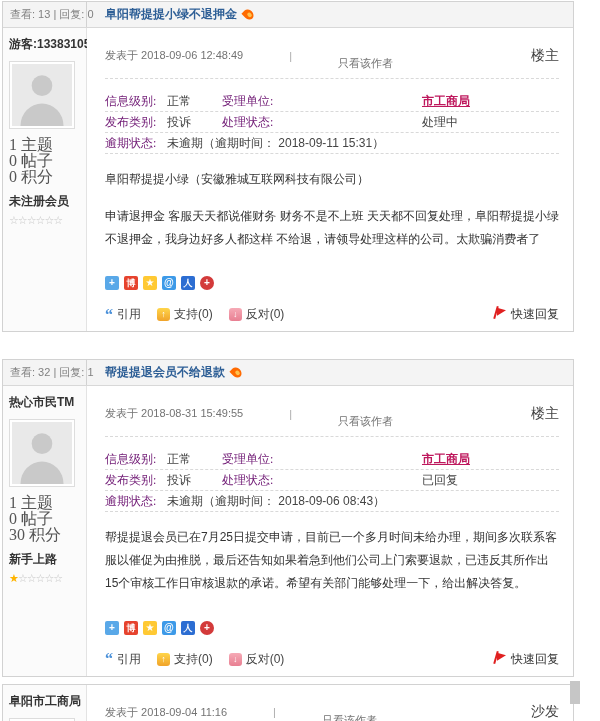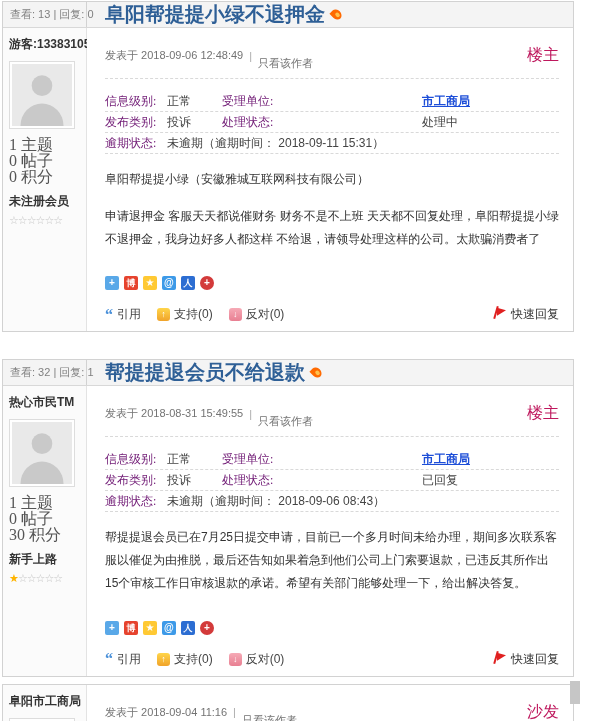--- a/index.html
+++ b/index.html
@@ -9,52 +9,52 @@
 
   .thread-block { width:572px; border:1px solid #d2d2d2; background:#fff; }
   .gap-large { height:27px; }
   .gap-small { height:7px; }
 
   
   .thread-header { display:flex; height:26px; background:#f4f4f4; border-bottom:1px solid #d8d8d8; align-items:center; }
   .views-cell { width:84px; height:100%; display:flex; align-items:center; padding-left:7px;
     font-size:11px; color:#808080; border-right:1px solid #d2d2d2; white-space:nowrap; }
   .title-cell { flex:1; display:flex; align-items:center; padding-left:18px; }
-  .thread-title { font-size:20px; font-weight:bold; color:#2e5f96; text-decoration:none; cursor:pointer; }
+  .thread-title { font-size:12px; font-weight:bold; color:#2e5f96; text-decoration:none; cursor:pointer; }
   .flame { display:inline-block; width:9px; height:11px; margin-left:7px;
     background:#ff6a00; border-radius:0 50% 50% 50%; transform:rotate(-45deg); position:relative; }
   .flame::after { content:""; position:absolute; left:3px; top:4px; width:4px; height:5px;
     background:#ffc24d; border-radius:50%; }
 
   
   .post-row { display:flex; align-items:stretch; }
   .sidebar { width:84px; background:#fbfbfb; border-right:1px solid #e3e3e3; padding:8px 4px 6px 6px; }
   .uname { font-size:12px; font-weight:bold; color:#333; margin-bottom:8px; white-space:nowrap; }
   .avatar-frame { width:66px; height:68px; background:#fff; border:1px solid #ddd; padding:2px; margin-bottom:8px; }
   .avatar-inner { width:100%; height:100%; background:#e9e9e9; overflow:hidden; }
   .stat-line { font-size:16px; color:#555; line-height:16px; white-space:nowrap;font-family:Liberation Serif, serif; }
   .group-name { font-size:12px; font-weight:bold; color:#333; margin-top:8px; white-space:nowrap; }
   .stars { margin-top:4px; font-size:11px; letter-spacing:-1px; white-space:nowrap; }
   .stars .gold { color:#ffb400; }
   .stars .gray { color:#c8c8c8; }
 
   .content { flex:1; display:flex; flex-direction:column; padding:8px 14px 8px 18px; background:#fff; }
   .meta-row { display:flex; align-items:center; font-size:11px; color:#737373;
-    padding:4px 0 7px 0; border-bottom:1px dashed #d9d9d9; }
+    padding:4px 0 7px 0; border-bottom:1px dashed #d9d9d9;gap:40px; }
   .meta-sep { margin:0 6px; color:#aaa; }
   .only-author { color:#737373; text-decoration:none; cursor:pointer;margin-top:16px; }
-  .floor-label { margin-left:auto; font-size:16px; color:#be185d; cursor:pointer; }
+  .floor-label { margin-left:auto; font-size:14px; color:#404040; cursor:pointer; }
 
   
   .info-table { margin-top:12px; }
   .info-row { display:grid; grid-template-columns:62px 55px 200px 1fr; align-items:center;
     height:21px; border-bottom:1px dashed #d9d9d9; font-size:12px; color:#444; }
   .info-row.span { grid-template-columns:62px 1fr; }
   .info-label { color:#701a75;font-family:Liberation Serif, serif; }
-  .unit-link { color:#1d4ed8; font-weight:bold; text-decoration:underline; cursor:pointer; }
+  .unit-link { color:#be185d; font-weight:bold; text-decoration:underline; cursor:pointer; }
 
   .post-body { margin-top:14px; font-size:12px; color:#333; line-height:1.9; }
   .post-body .para { margin-bottom:0; }
   .post-body .para + .para { margin-top:14px; }
 
   
   .share-row { margin-top:26px; display:flex; gap:5px; }
   .share-ico { width:14px; height:14px; font-size:10px; line-height:14px; text-align:center;
     color:#fff; cursor:pointer; border-radius:2px; font-weight:bold; overflow:hidden; }
   .si-add { background:#59a8e8; }

